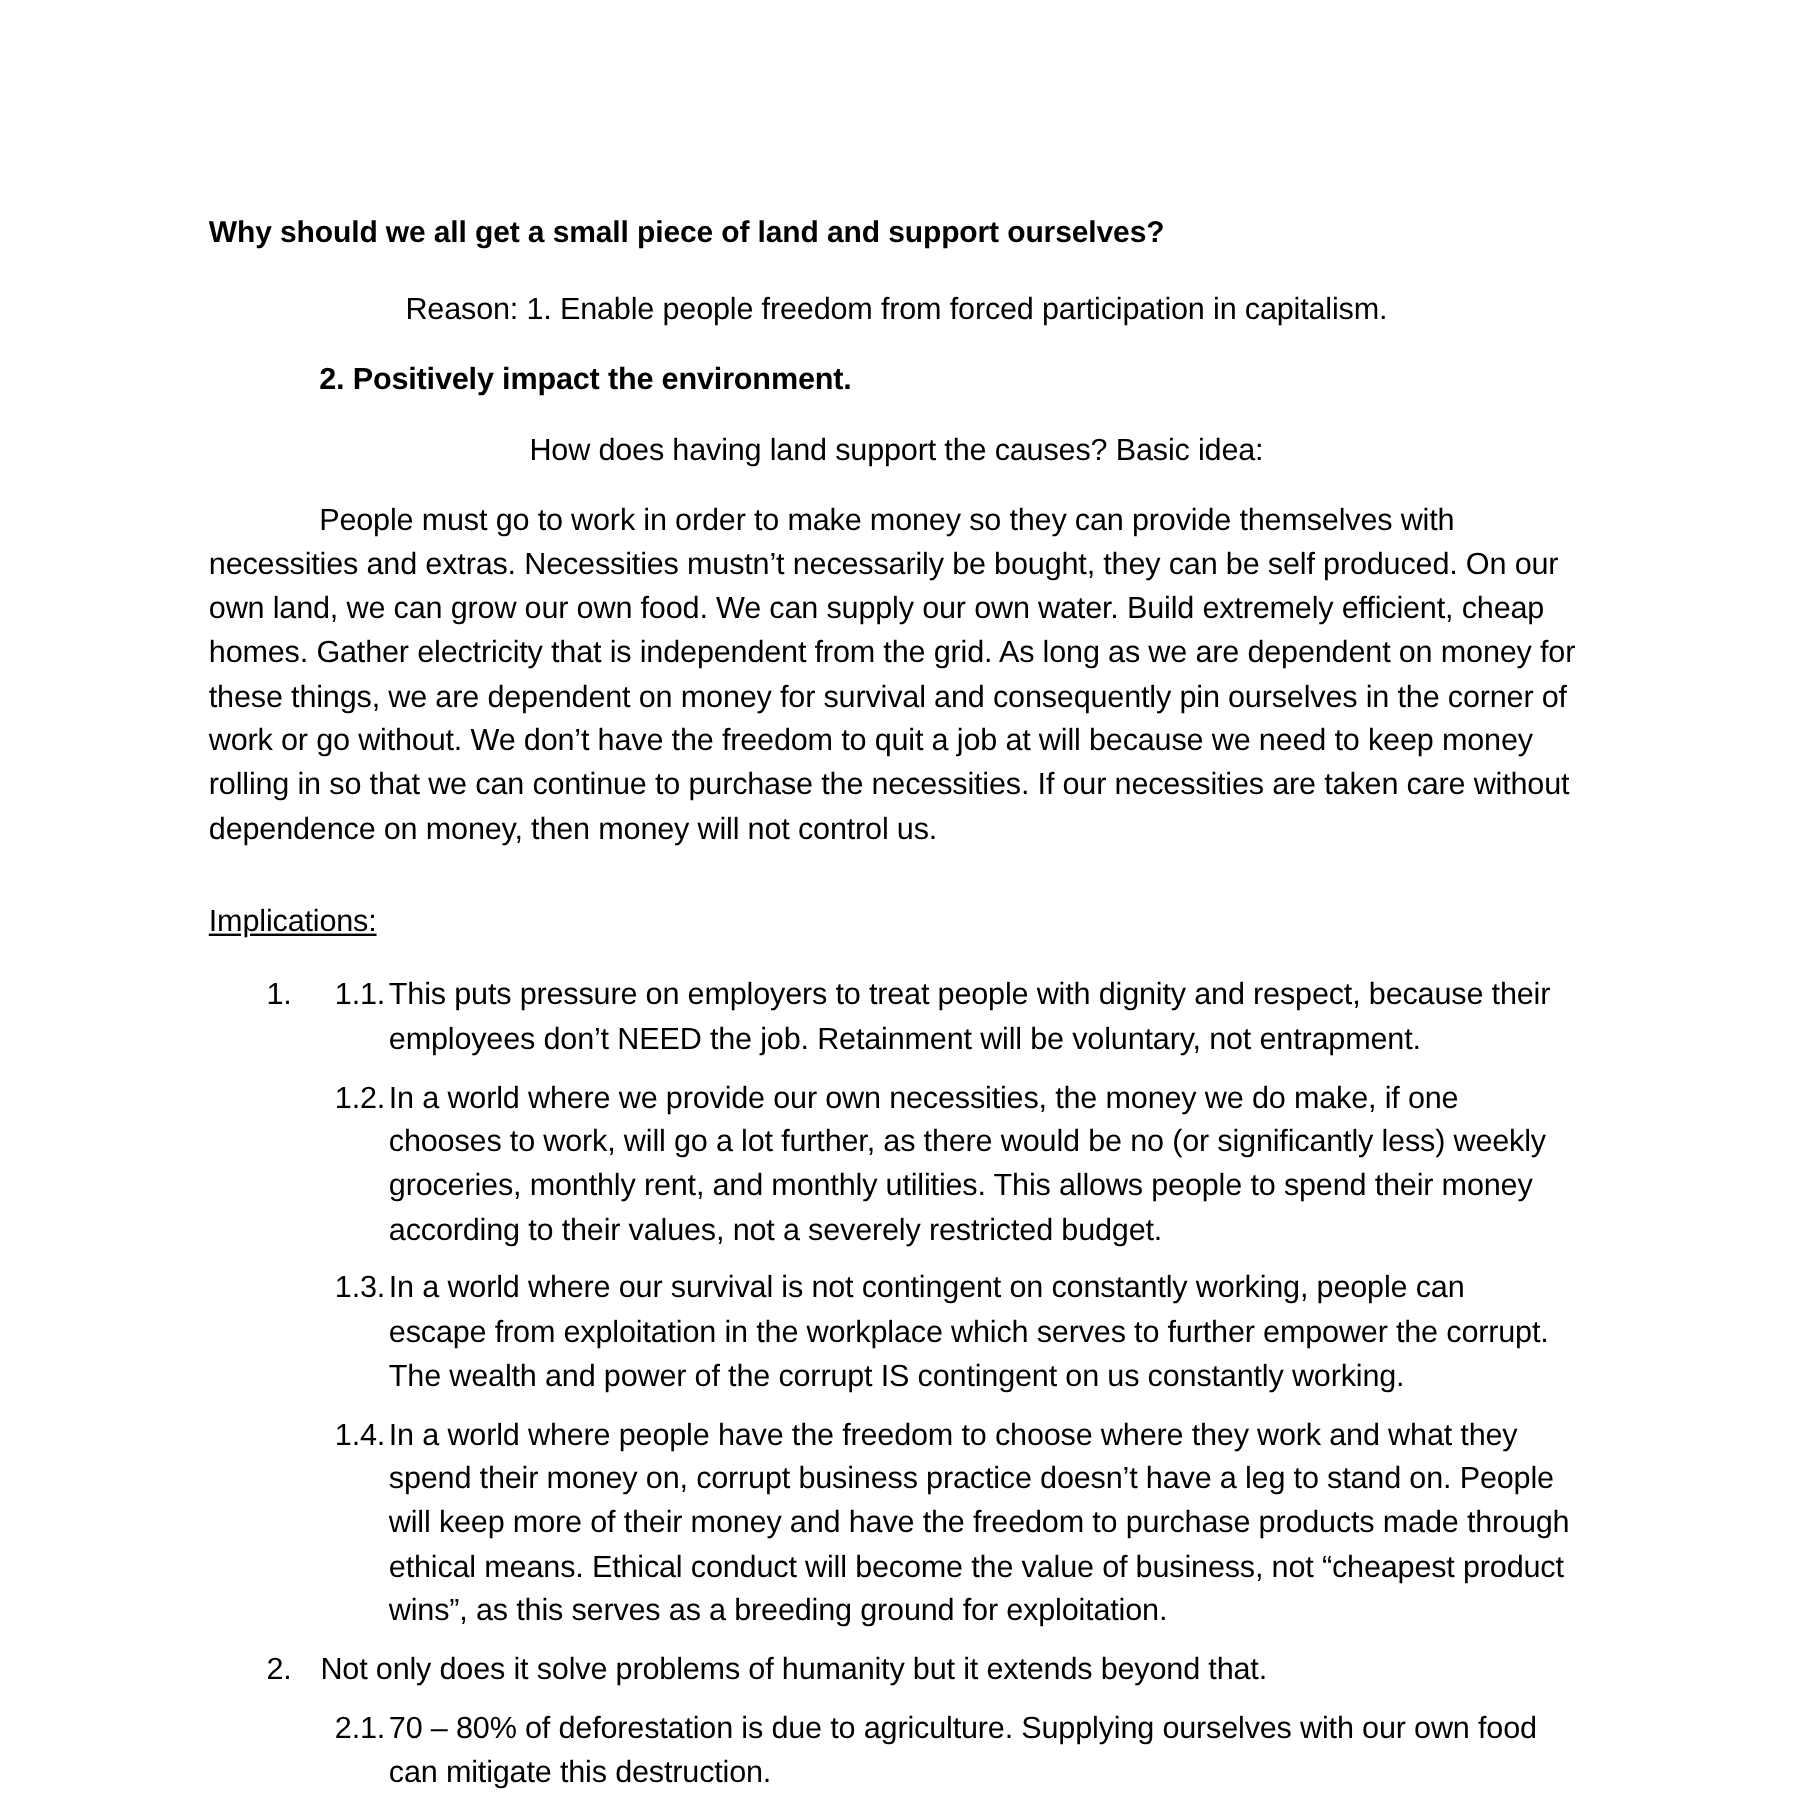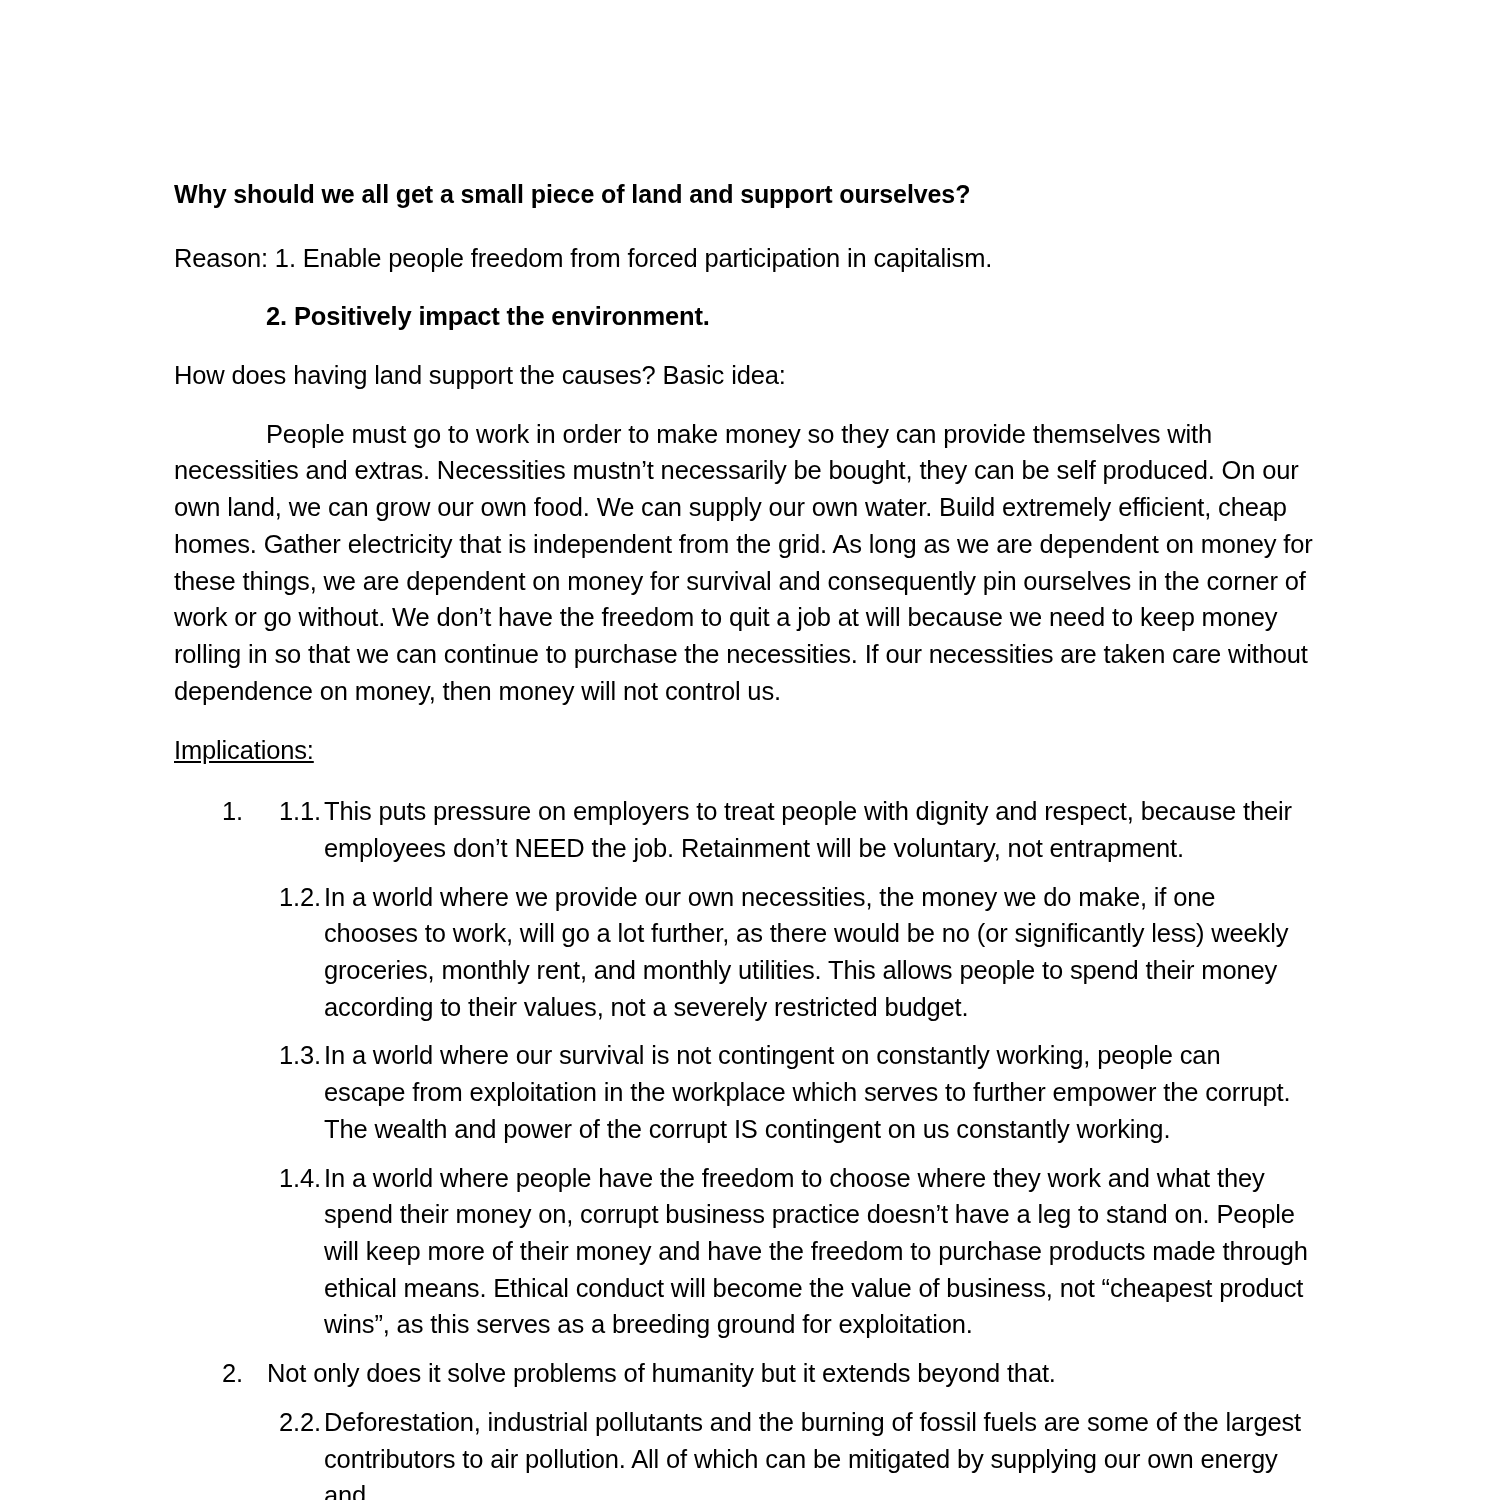--- a/index.html
+++ b/index.html
@@ -36,35 +36,35 @@
   .heading {
     font-weight: bold;
     font-size: 25px;
     line-height: 1.3;
     margin: 0 0 29px 0;
     letter-spacing: -0.1px;
   }
 
   .para {
     margin: 0 0 22px 0;
-    text-align: left;
+    text-align: center;
   }
 
   .para-indent {
     text-indent: 92px;
   }
 
   .tab-indent {
     margin: 0 0 22px 0;
     padding-left: 92px;
     font-weight: bold;
   }
 
   .para-block {
-    margin: 0 0 23px 0;
+    margin: 0 0 41px 0;
   }
 
   .implications {
     margin: 0 0 24px 0;
     text-decoration: underline;
   }
 
   
   ol.lvl1 {
     list-style: none;
@@ -156,20 +156,24 @@
           </ol>
         </div>
       </li>
 
       <li class="item1">
         <span class="marker">2.</span>
         <span class="text">Not only does it solve problems of humanity but it extends beyond that.</span>
         <div class="nested-wrap">
           <ol class="lvl2">
             <li class="item2">
+              <span class="marker">2.1.</span>
+              <span class="text">70 – 80% of deforestation is due to agriculture. Supplying ourselves with our own food can mitigate this destruction.</span>
+            </li>
+            <li class="item2">
               <span class="marker">2.2.</span>
               <span class="text">Deforestation, industrial pollutants and the burning of fossil fuels are some of the largest contributors to air pollution. All of which can be mitigated by supplying our own energy and</span>
             </li>
           </ol>
         </div>
       </li>
 
     </ol>
 
   </div>

